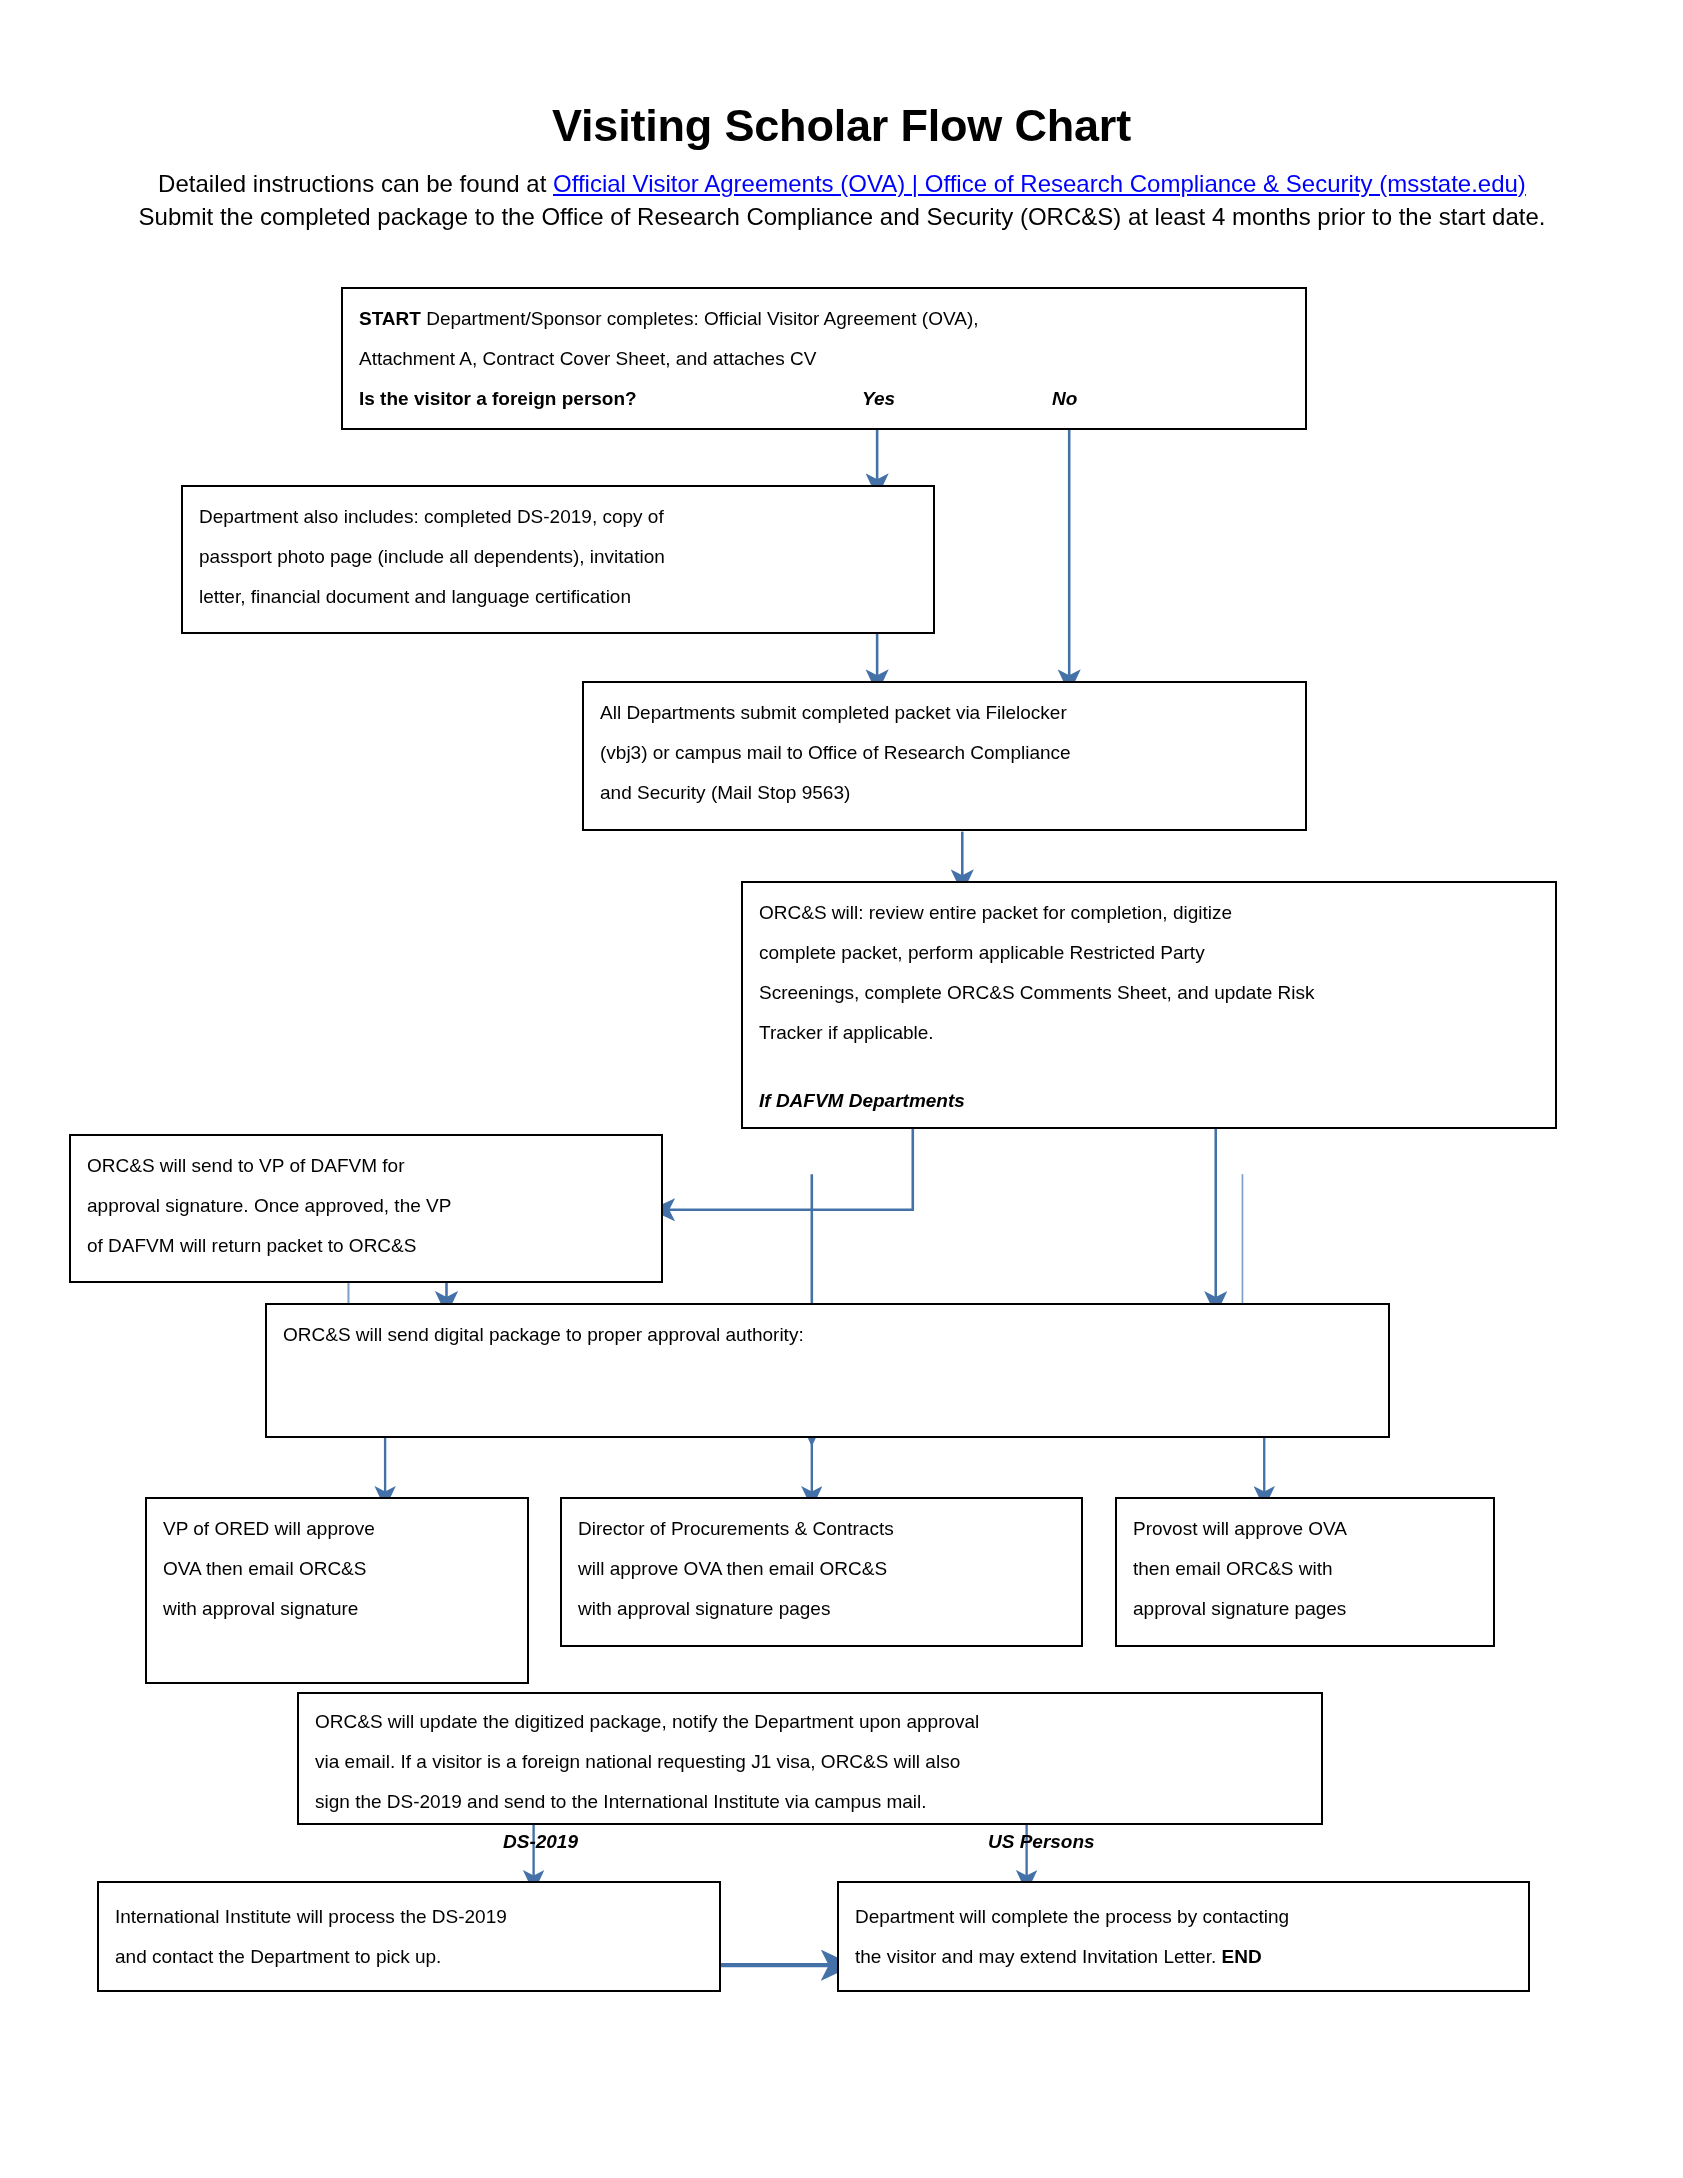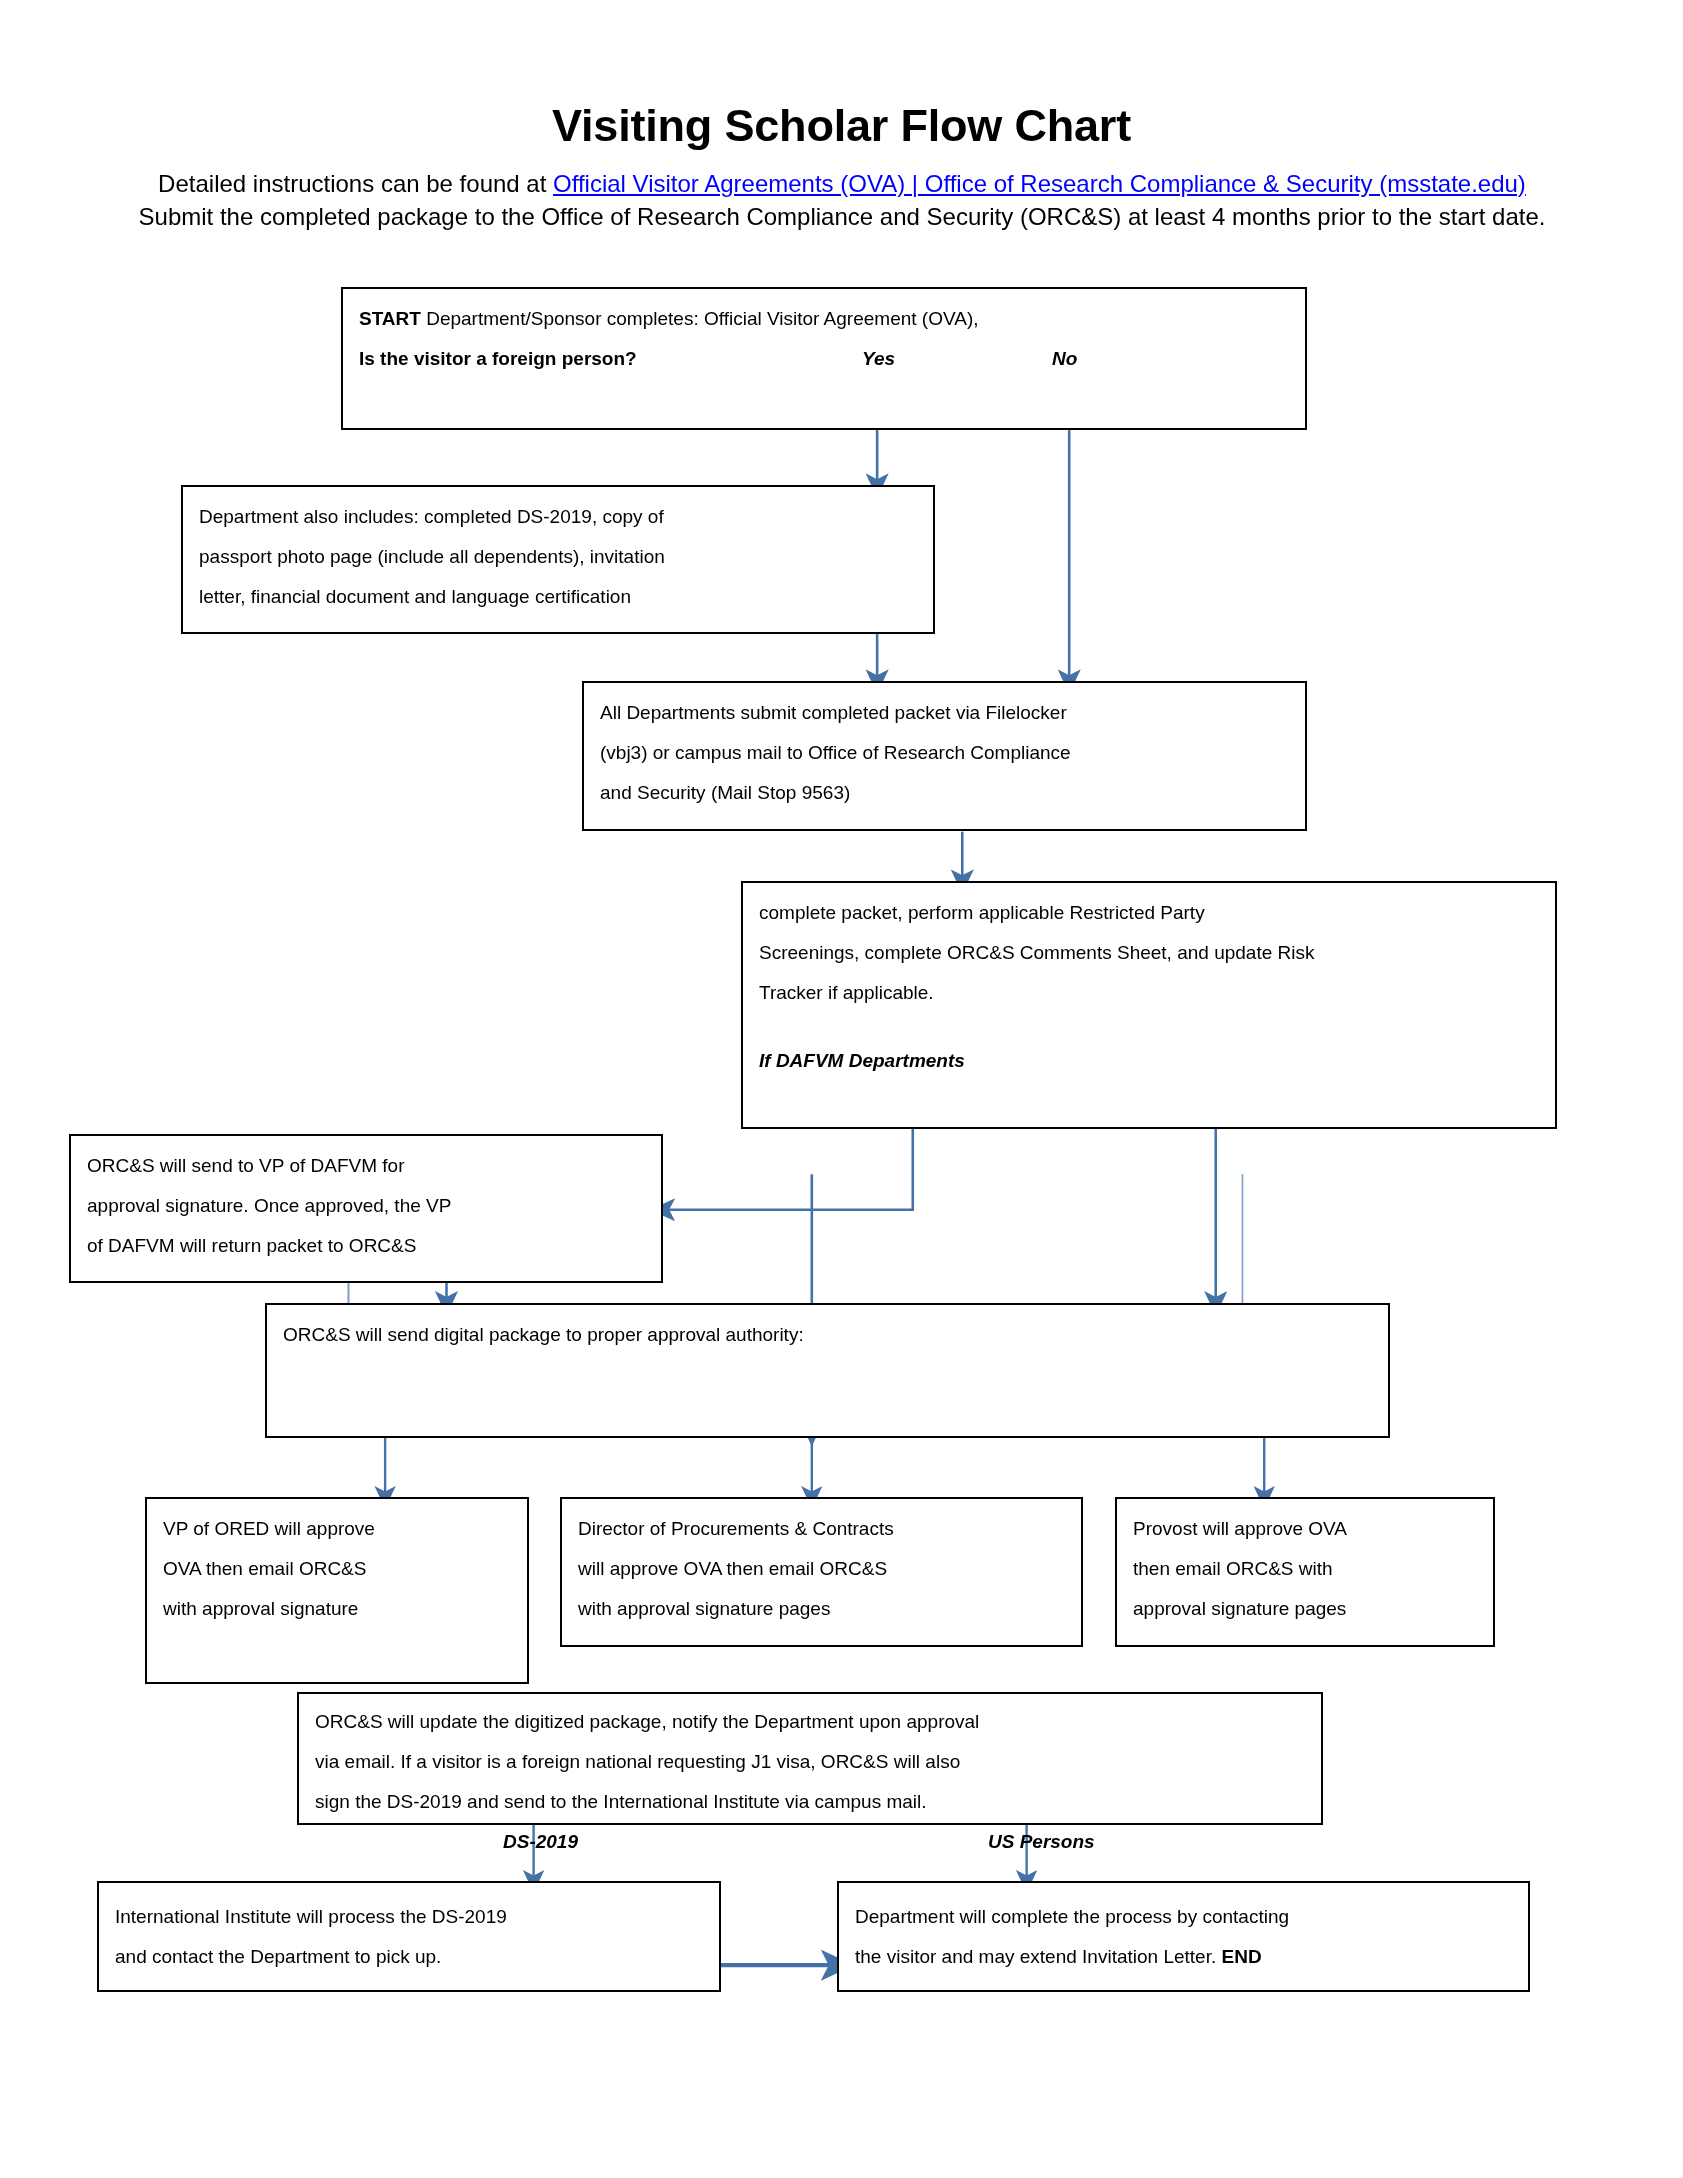--- a/index.html
+++ b/index.html
@@ -142,20 +142,21 @@
     <path d="M539,1843 L539,1900" stroke="#4472A8" stroke-width="2.4" fill="none" marker-end="url(#ah)"></path>
 
     <path d="M1037,1843 L1037,1900" stroke="#4472A8" stroke-width="2.4" fill="none" marker-end="url(#ah)"></path>
 
     <path d="M728,1985 L845,1985" stroke="#4472A8" stroke-width="4.2" fill="none" marker-end="url(#ah2)"></path>
   </svg>
 
   <div class="node" style="left:341px; top:287px; width:966px; height:143px;">
     <div class="body">
       <div class="row"><b>START</b><span> Department/Sponsor completes: Official Visitor Agreement (OVA),</span></div>
+      <div class="row">Attachment A, Contract Cover Sheet, and attaches CV</div>
       <div class="branchrow">
         <span style="left:0; font-style:normal;">Is the visitor a foreign person?</span>
         <span style="left:503px;">Yes</span>
         <span style="left:693px;">No</span>
       </div>
     </div>
   </div>
 
   <div class="node" style="left:181px; top:485px; width:754px; height:149px;">
     <div class="body">
@@ -168,20 +169,21 @@
   <div class="node" style="left:582px; top:681px; width:725px; height:150px;">
     <div class="body">
       <div class="row">All Departments submit completed packet via Filelocker</div>
       <div class="row">(vbj3) or campus mail to Office of Research Compliance</div>
       <div class="row">and Security (Mail Stop 9563)</div>
     </div>
   </div>
 
   <div class="node" style="left:741px; top:881px; width:816px; height:248px;">
     <div class="body">
+      <div class="row">ORC&amp;S will: review entire packet for completion, digitize</div>
       <div class="row">complete packet, perform applicable Restricted Party</div>
       <div class="row">Screenings, complete ORC&amp;S Comments Sheet, and update Risk</div>
       <div class="row">Tracker if applicable.</div>
       <div class="spacer"></div>
       <div class="branchrow">
         <span style="left:0;">If DAFVM Departments</span>
       </div>
     </div>
   </div>
 

